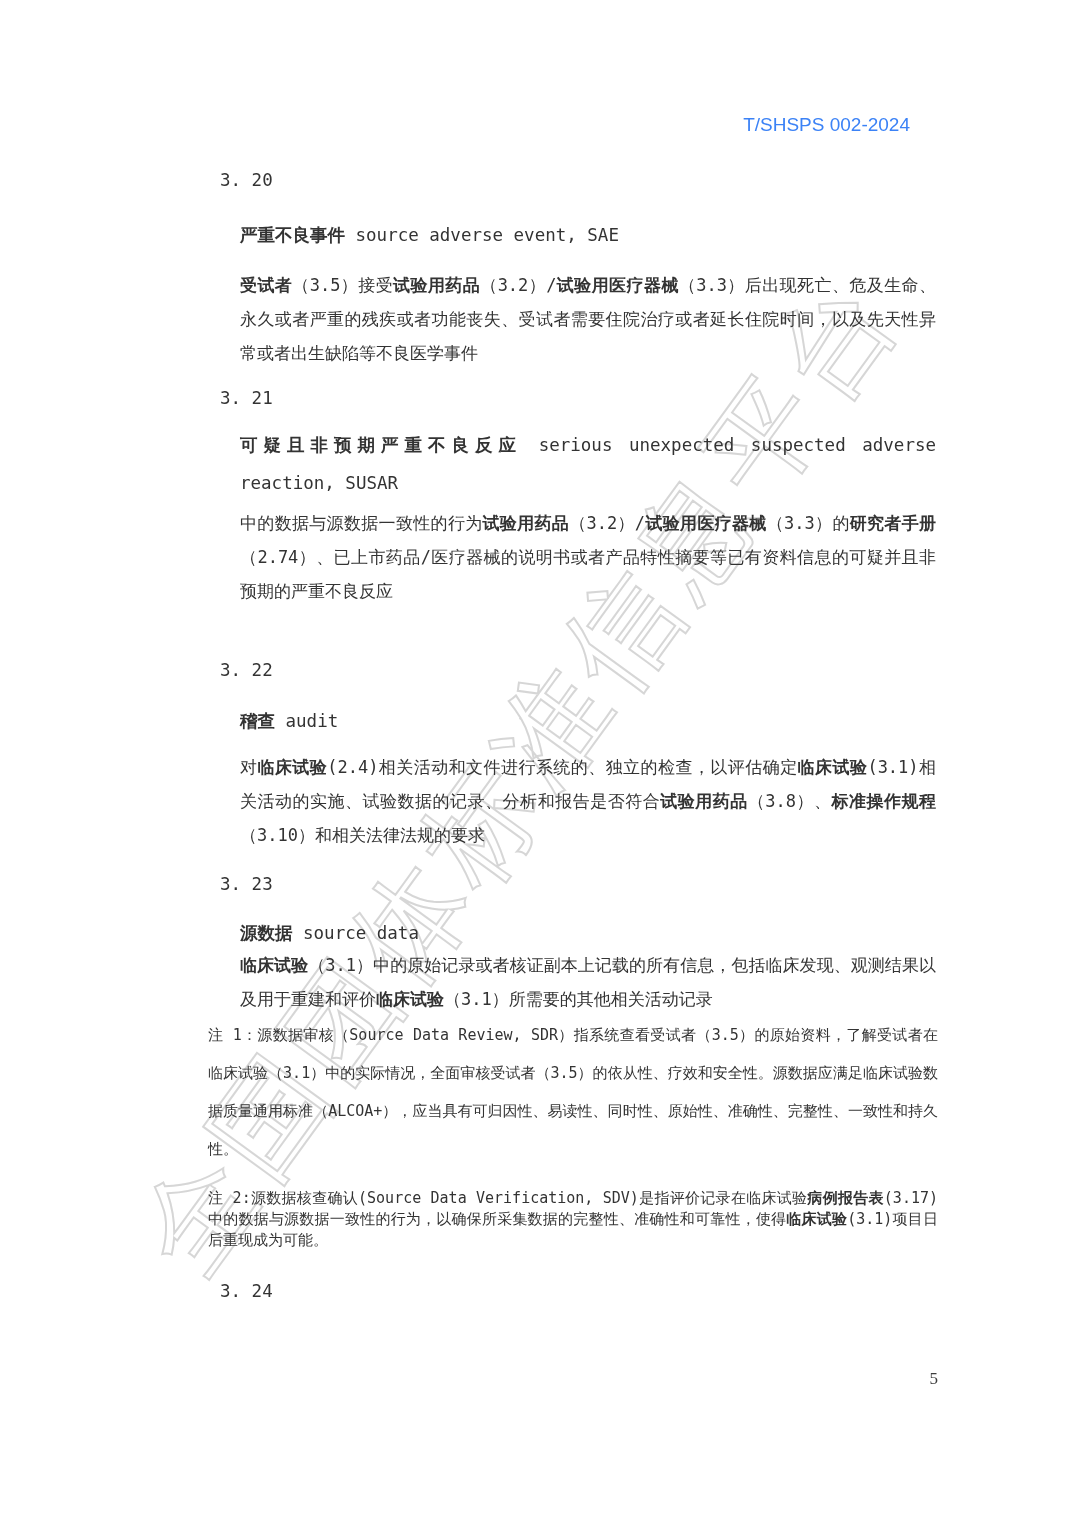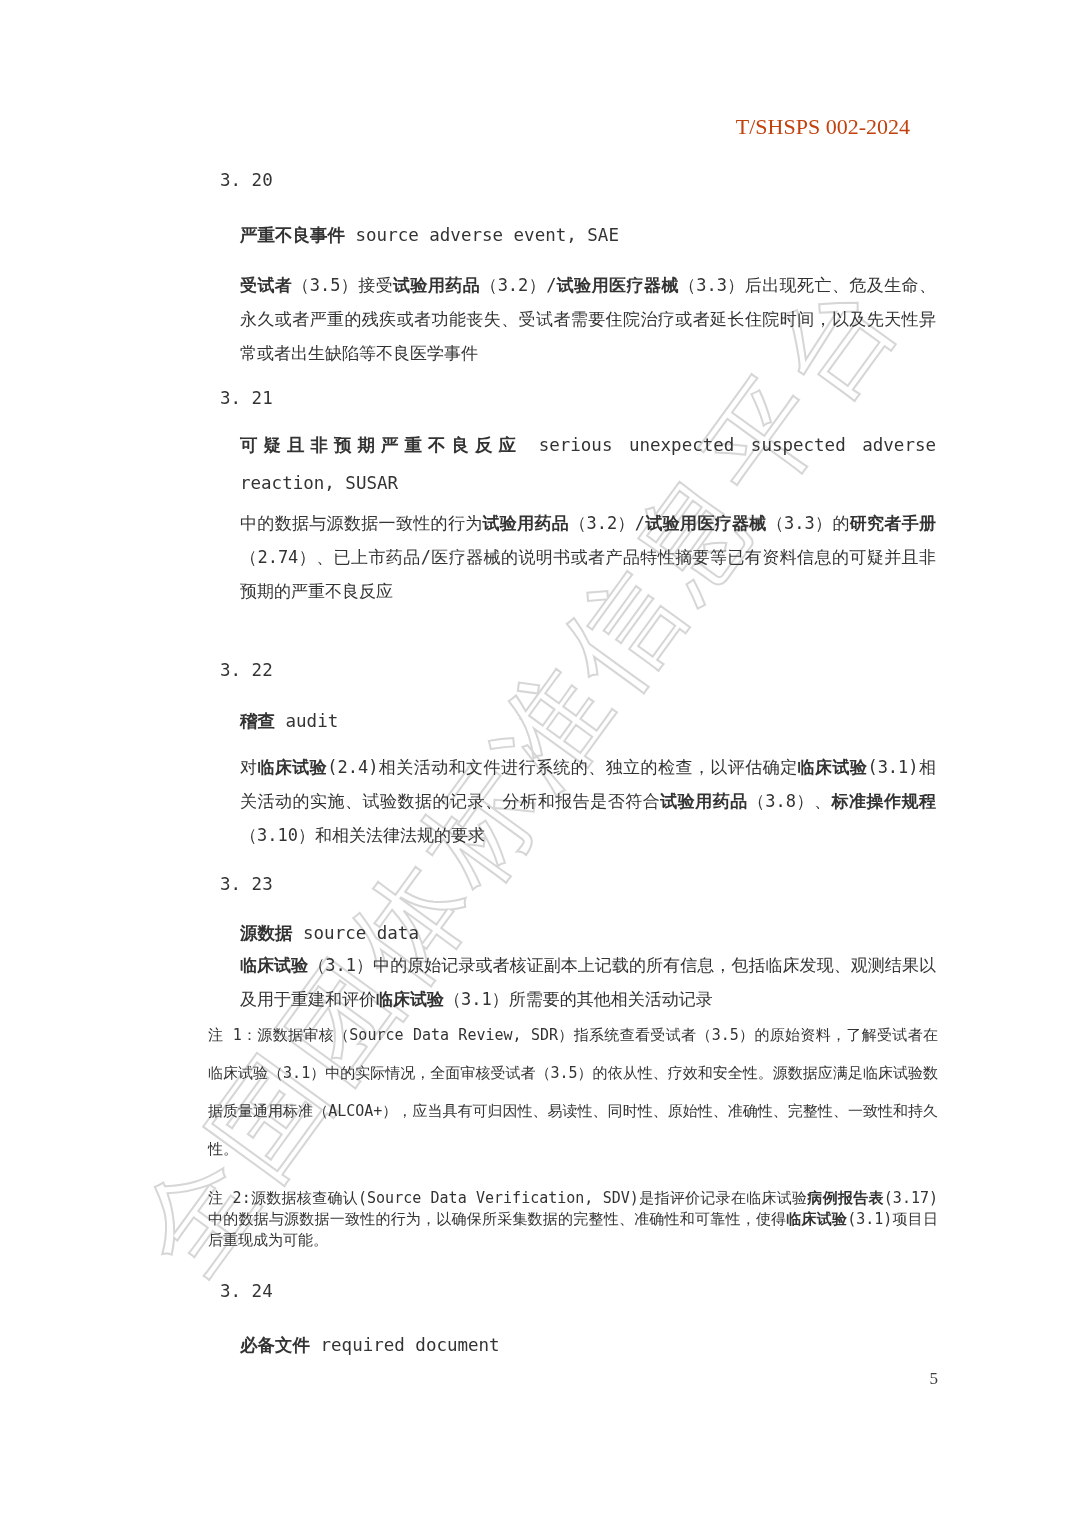--- a/index.html
+++ b/index.html
@@ -21,22 +21,22 @@
     font-weight:400;
     color:rgba(255,255,255,0);
     -webkit-text-stroke:2px #c9c9c9;
     text-stroke:2px #c9c9c9;
     opacity:0.75;
     pointer-events:none;
     z-index:0;
   }
   .header {
     position:absolute; top:114px; right:170px;
-    font-family:Liberation Serif, serif;
-    font-size:22px; color:#c2410c;
+    font-family:Liberation Sans, sans-serif;
+    font-size:19px; color:#3b82f6;
     z-index:2;
   }
   .num {
     position:absolute; left:220px;
     font-size:17.5px; color:#333;
     z-index:2;
   }
   .term {
     position:absolute; left:240px; width:696px;
     font-size:17.5px; line-height:38px;
@@ -92,17 +92,16 @@
   <div class="term pos-t22"><span class="b">稽查 </span><span> audit</span></div>
   <div class="para pos-p22"><span>对</span><span class="b">临床试验</span><span>(2.4)相关活动和文件进行系统的、独立的检查，以评估确定</span><span class="b">临床试验</span><span>(3.1)相关活动的实施、试验数据的记录、分析和报告是否符合</span><span class="b">试验用药品</span><span>（3.8）、</span><span class="b">标准操作规程</span><span>（3.10）和相关法律法规的要求</span></div>
 
   <div class="num pos-n23">3. 23</div>
   <div class="term pos-t23"><span class="b">源数据 </span><span> source data</span></div>
   <div class="para pos-p23"><span class="b">临床试验</span><span>（3.1）中的原始记录或者核证副本上记载的所有信息，包括临床发现、观测结果以及用于重建和评价</span><span class="b">临床试验</span><span>（3.1）所需要的其他相关活动记录</span></div>
   <div class="note pos-note1"><span>注 1：源数据审核（Source Data Review, SDR）指系统查看受试者（3.5）的原始资料，了解受试者在临床试验（3.1）中的实际情况，全面审核受试者（3.5）的依从性、疗效和安全性。源数据应满足临床试验数据质量通用标准（ALCOA+），应当具有可归因性、易读性、同时性、原始性、准确性、完整性、一致性和持久性。</span></div>
   <div class="note pos-note2"><span>注 2:源数据核查确认(Source Data Verification, SDV)是指评价记录在临床试验</span><span class="b">病例报告表</span><span>(3.17)中的数据与源数据一致性的行为，以确保所采集数据的完整性、准确性和可靠性，使得</span><span class="b">临床试验</span><span>(3.1)项目日后重现成为可能。</span></div>
 
   <div class="num pos-n24">3. 24</div>
-  <div class="term pos-t24"><span class="b">必备文件 </span><span> required document</span></div>
 
   <div class="pagenum">5</div>
 
 </div>
 
 </body></html>

